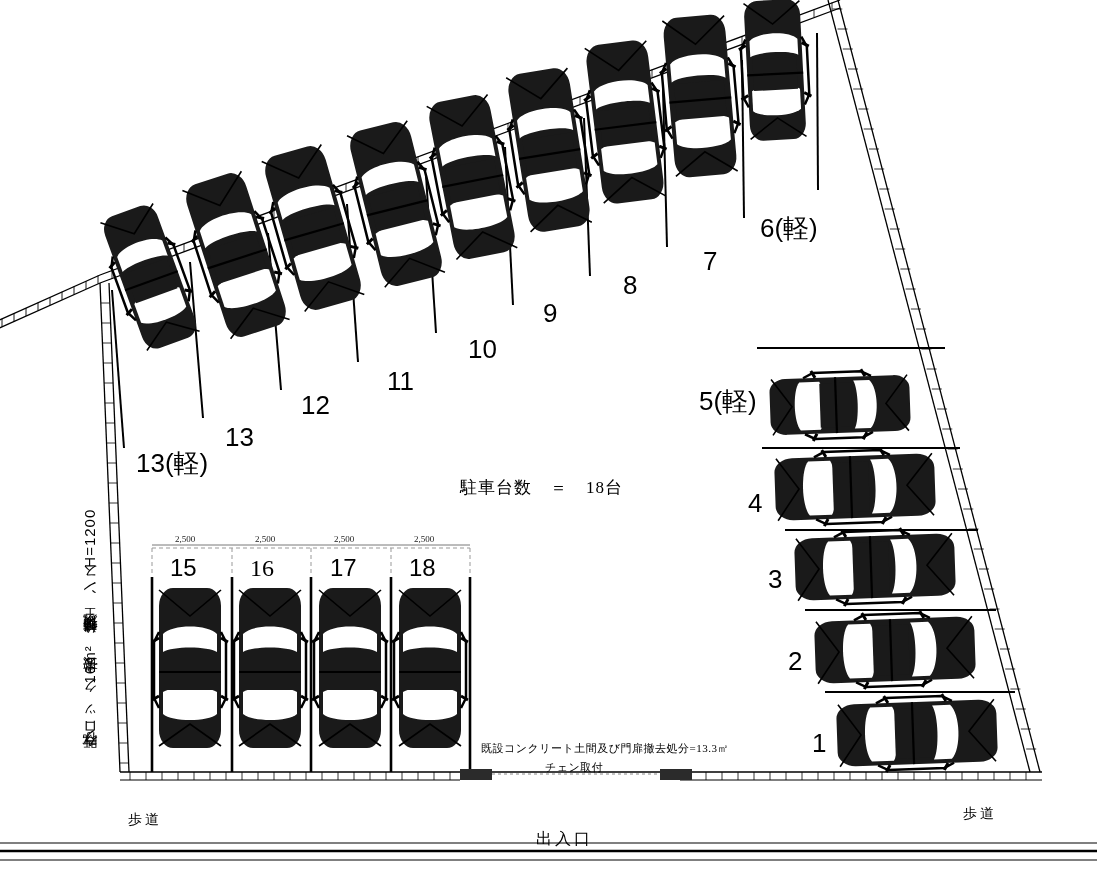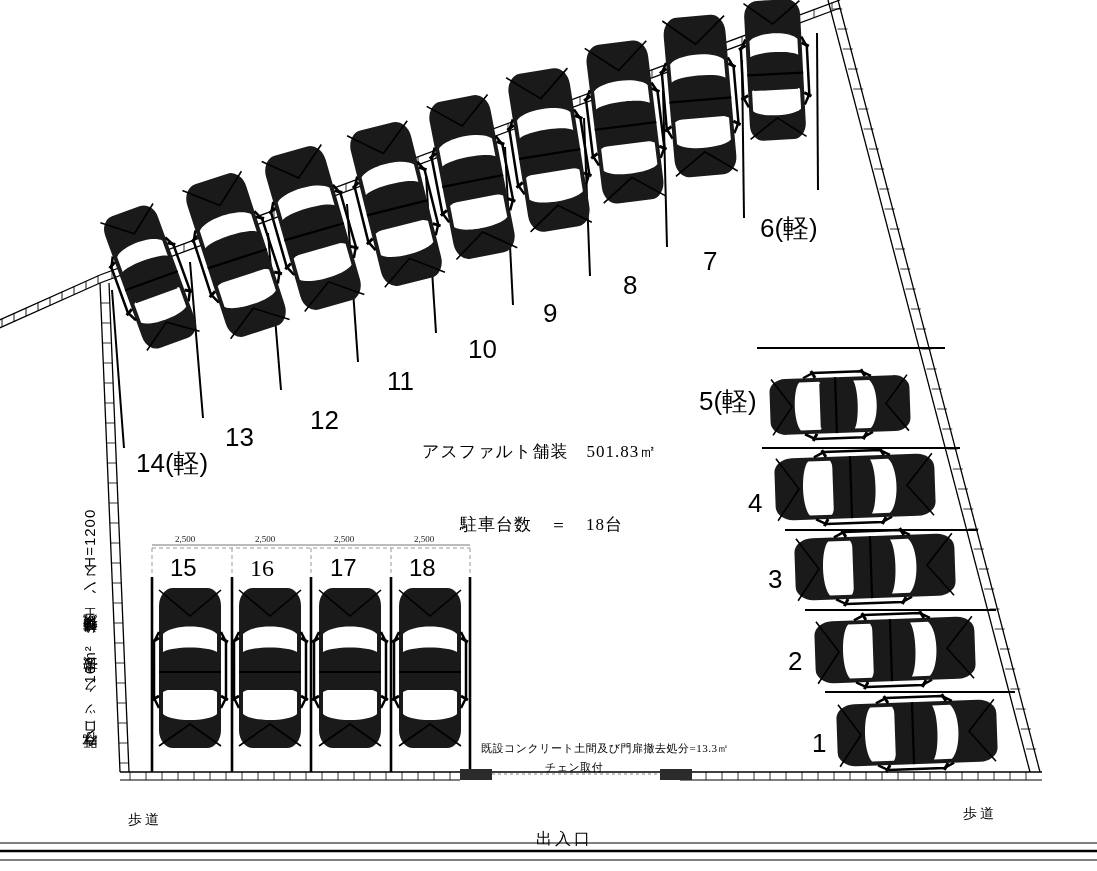--- a/index.html
+++ b/index.html
@@ -34,21 +34,21 @@
     line-height: 1;
   }
   .note {
     position: absolute;
     font-family: "Liberation Serif", "DejaVu Serif", serif;
     color: #000;
     white-space: nowrap;
     line-height: 1.1;
   }
   .note-asphalt { font-size: 17px; letter-spacing: 1px; }
-  .note-count   { font-size: 17px; letter-spacing: 1px; margin-top: 37px; }
+  .note-count   { font-size: 17px; letter-spacing: 1px; }
   .note-small   { font-size: 11px; letter-spacing: 0.5px; }
   .note-gate    { font-size: 16px; letter-spacing: 3px; margin-top: 46px; }
   .note-walk    { font-size: 14px; letter-spacing: 3px; }
   .dim-label {
     position: absolute;
     font-family: "Liberation Serif", "DejaVu Serif", serif;
     font-size: 9px;
     color: #222;
     white-space: nowrap;
   }
@@ -378,23 +378,23 @@
     </g>
 
     <g>
       <use href="#car-std" transform="translate(190,668)"></use>
       <use href="#car-std" transform="translate(270,668)"></use>
       <use href="#car-std" transform="translate(350,668)"></use>
       <use href="#car-std" transform="translate(430,668)"></use>
     </g>
   </svg>
 
-  <div class="stall-label" style="left:136px; top:450px;">14(軽)</div>
+  <div class="stall-label" style="left:136px; top:450px;">13(軽)</div>
   <div class="stall-label" style="left:225px; top:424px;">13</div>
-  <div class="stall-label" style="left:301px; top:407px;margin-left:9px;">12</div>
+  <div class="stall-label" style="left:301px; top:392px;">12</div>
   <div class="stall-label" style="left:387px; top:368px;">11</div>
   <div class="stall-label" style="left:468px; top:336px;">10</div>
   <div class="stall-label" style="left:543px; top:300px;">9</div>
   <div class="stall-label" style="left:623px; top:272px;">8</div>
   <div class="stall-label" style="left:703px; top:248px;">7</div>
   <div class="stall-label" style="left:760px; top:215px;">6(軽)</div>
 
   <div class="stall-label" style="left:699px; top:388px;text-align:center;">5(軽)</div>
   <div class="stall-label" style="left:748px; top:490px;">4</div>
   <div class="stall-label" style="left:768px; top:566px;">3</div>
@@ -404,21 +404,20 @@
   <div class="stall-label" style="left:170px; top:556px; font-size:24px;">15</div>
   <div class="stall-label" style="left:250px; top:556px; font-size:24px;font-family:Liberation Serif, serif;">16</div>
   <div class="stall-label" style="left:330px; top:556px; font-size:24px;">17</div>
   <div class="stall-label" style="left:409px; top:556px; font-size:24px;">18</div>
 
   <div class="dim-label" style="left:175px; top:534px;">2,500</div>
   <div class="dim-label" style="left:255px; top:534px;">2,500</div>
   <div class="dim-label" style="left:334px; top:534px;">2,500</div>
   <div class="dim-label" style="left:414px; top:534px;">2,500</div>
 
-  <div class="note note-asphalt" style="left:422px; top:443px;">アスファルト舗装　501.83㎡</div>
   <div class="note note-count" style="left:460px; top:479px;">駐車台数　＝　18台</div>
 
   <div class="note note-small" style="left:481px; top:742px;">既設コンクリート土間及び門扉撤去処分=13.3㎡</div>
   <div class="note note-small" style="left:545px; top:761px;">チェン取付</div>
   <div class="note note-gate" style="left:536px; top:784px;">出入口</div>
 
   <div class="note note-walk" style="left:128px; top:812px;">歩道</div>
   <div class="note note-walk" style="left:963px; top:806px;">歩道</div>
 
   <div class="vert-note" style="left:81px; top:330px; height:430px;">既存ブロック撤去16m²補修後新規フェンスH=1200</div>

